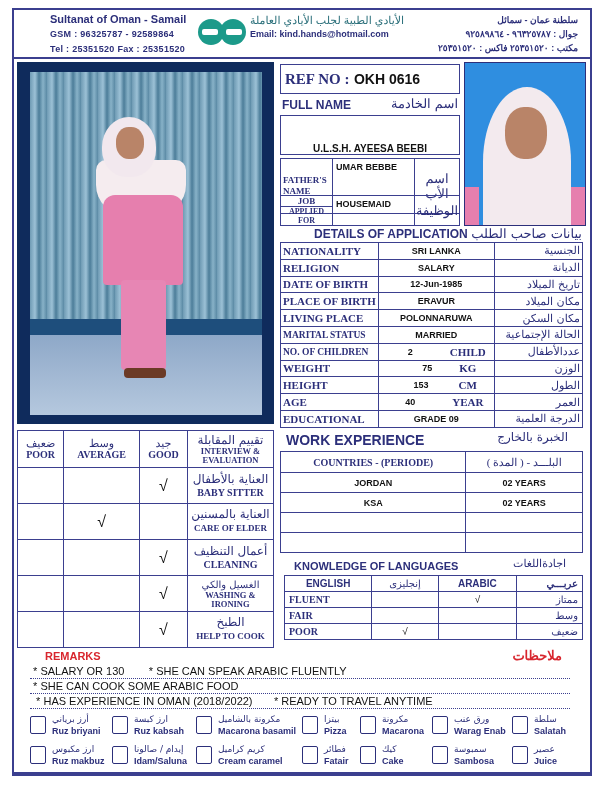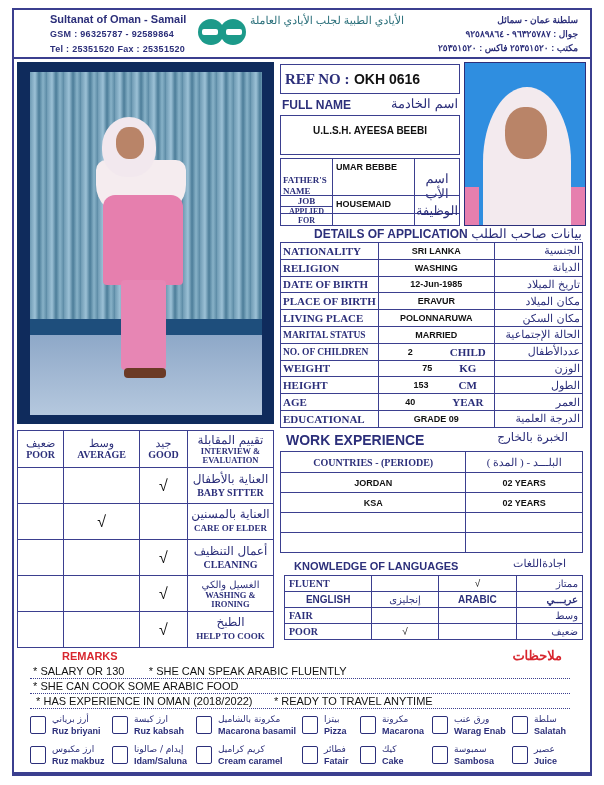--- a/index.html
+++ b/index.html
@@ -73,21 +73,21 @@
   .lang .c { text-align: center; color: #111; }
 
   .eval { left: 17px; top: 430px; width: 257px; }
   .eval td { text-align: center; color: #111; }
   .eval .hd { font-family: "Liberation Serif", serif; font-weight: bold; font-size: 10px; color: #2c2f7a; line-height: 11px; height: 37px; }
   .eval .hd .ar { font-family: "DejaVu Serif", serif; font-size: 11px; font-weight: normal; display: block; }
   .eval .cat { font-family: "Liberation Serif", serif; font-weight: bold; font-size: 10px; color: #2c2f7a; line-height: 13px; width: 86px; }
   .eval .cat .ar { font-family: "DejaVu Serif", serif; font-size: 12px; font-weight: normal; display: block; }
   .eval .row td { height: 36px; }
 
-  .remarks-title { left: 62px; top: 650px; font-weight: bold; font-size: 11px; color: #d8262e; text-align: right; }
+  .remarks-title { left: 45px; top: 650px; font-weight: bold; font-size: 11px; color: #d8262e; text-align: right; }
   .remarks-ar { right: 42px; top: 648px; font-family: "DejaVu Serif", serif; direction: rtl; font-size: 13px; font-weight: bold; color: #d8262e; }
   .rline { left: 30px; width: 540px; border-bottom: 1.5px dotted #3b3f8f; font-size: 11px; color: #111; height: 14px; line-height: 13px; white-space: pre; }
 
   .food { left: 30px; top: 714px; width: 550px; }
   .food-item { position: absolute; width: 130px; height: 26px; }
   .food-item .chk { position: absolute; left: 0; top: 2px; width: 16px; height: 18px; border: 1.5px solid #2c2f7a; border-radius: 2px; background: #fff; }
   .food-item .ar { position: absolute; left: 22px; top: 0; font-family: "DejaVu Sans", sans-serif; direction: rtl; font-size: 9px; color: #2c2f7a; }
   .food-item .en { position: absolute; left: 22px; top: 12px; font-size: 9px; font-weight: bold; color: #2c2f7a; white-space: nowrap; }
   .bottom-rule { left: 14px; top: 772px; width: 576px; height: 3px; background: #3b3f8f; }
 </style>
@@ -102,20 +102,21 @@
   <div class="l3">Tel : 25351520 Fax : 25351520</div>
 </div>
 <svg class="abs logo" viewBox="0 0 52 28">
   <circle cx="15" cy="14" r="13" fill="#1c9a8a"></circle>
   <circle cx="37" cy="14" r="13" fill="#1c9a8a"></circle>
   <rect x="6" y="11" width="16" height="6" rx="2" fill="#fff"></rect>
   <rect x="30" y="11" width="16" height="6" rx="2" fill="#fff"></rect>
 </svg>
 <div class="abs hdr-mid">
   <div class="ar">الأيادي الطبية لجلب الأيادي العاملة</div>
+  <div class="em">Email: kind.hands@hotmail.com</div>
 </div>
 <div class="abs hdr-right">
   <div>سلطنة عمان - سمائل</div>
   <div>جوال : ٩٦٣٢٥٧٨٧ - ٩٢٥٨٩٨٦٤</div>
   <div>مكتب : ٢٥٣٥١٥٢٠ فاكس : ٢٥٣٥١٥٢٠</div>
 </div>
 <div class="abs hdr-rule"></div>
 
 <div class="abs photo-frame"></div>
 <div class="abs photo">
@@ -129,21 +130,21 @@
 <div class="abs person-legs"></div>
 <div class="abs person-feet"></div>
 
 <div class="abs box ref-box" style="padding:5px 4px;">
   <span class="ref-label">REF NO :</span>
   <span class="ref-val">OKH 0616</span>
 </div>
 
 <div class="abs lbl-b" style="left:282px;top:98px;">FULL NAME</div>
 <div class="abs ar-lbl" style="left:370px;top:96px;width:88px;text-align:right;font-size:13px;">اسم الخادمة</div>
-<div class="abs box" style="left:280px;top:115px;width:180px;height:40px;text-align:center;padding-top:4px;">
+<div class="abs box" style="left:280px;top:115px;width:180px;height:40px;text-align:center;padding-top:22px;">
   <span style="font-weight:bold;font-size:10px;color:#111;">U.L.S.H. AYEESA BEEBI</span>
 </div>
 
 <table class="abs" style="left:280px;top:158px;width:180px;height:32px;">
   <tbody>
       <tr>
     <td style="width:52px;font-family:'Liberation Serif',serif;font-weight:bold;font-size:9px;line-height:11px;padding:16px 2px;color:#2c2f7a;">FATHER'S NAME</td>
     <td style="vertical-align:top;padding:3px 3px;" class="val">UMAR BEBBE</td>
     <td style="width:45px;text-align:center;font-size:13px;" class="ar-lbl">اسم الأب</td>
   </tr>
@@ -175,21 +176,21 @@
 
 <table class="abs details">
   <tbody>
       <tr>
     <td class="k">NATIONALITY</td>
     <td class="v" colspan="2">SRI LANKA</td>
     <td class="a">الجنسية</td>
   </tr>
   <tr>
     <td class="k">RELIGION</td>
-    <td class="v" colspan="2">WASHING</td>
+    <td class="v" colspan="2">SALARY</td>
     <td class="a">الديانة</td>
   </tr>
   <tr>
     <td class="k">DATE OF BIRTH</td>
     <td class="v" colspan="2">12-Jun-1985</td>
     <td class="a">تاريخ الميلاد</td>
   </tr>
   <tr>
     <td class="k">PLACE OF BIRTH</td>
     <td class="v" colspan="2">ERAVUR</td>
@@ -262,30 +263,30 @@
     <td></td>
   </tr>
 </tbody>
   </table>
 
 <div class="abs sect-title" style="left:294px;top:560px;font-size:11px;">KNOWLEDGE OF LANGUAGES</div>
 <div class="abs sect-ar" style="right:38px;top:557px;font-size:11px;">اجادةاللغات</div>
 <table class="abs lang">
   <tbody>
       <tr>
+    <td class="hd">ENGLISH</td>
+    <td class="hd ar-lbl" style="font-weight:normal;">إنجليزى</td>
+    <td class="hd">ARABIC</td>
+    <td class="hd a">عربـــي</td>
+  </tr>
+  <tr>
     <td class="k">FLUENT</td>
     <td class="c"></td>
     <td class="c">√</td>
     <td class="a">ممتاز</td>
-  </tr>
-  <tr>
-    <td class="hd">ENGLISH</td>
-    <td class="hd ar-lbl" style="font-weight:normal;">إنجليزى</td>
-    <td class="hd">ARABIC</td>
-    <td class="hd a">عربـــي</td>
   </tr>
   <tr>
     <td class="k">FAIR</td>
     <td class="c"></td>
     <td class="c"></td>
     <td class="a">وسط</td>
   </tr>
   <tr>
     <td class="k">POOR</td>
     <td class="c">√</td>

